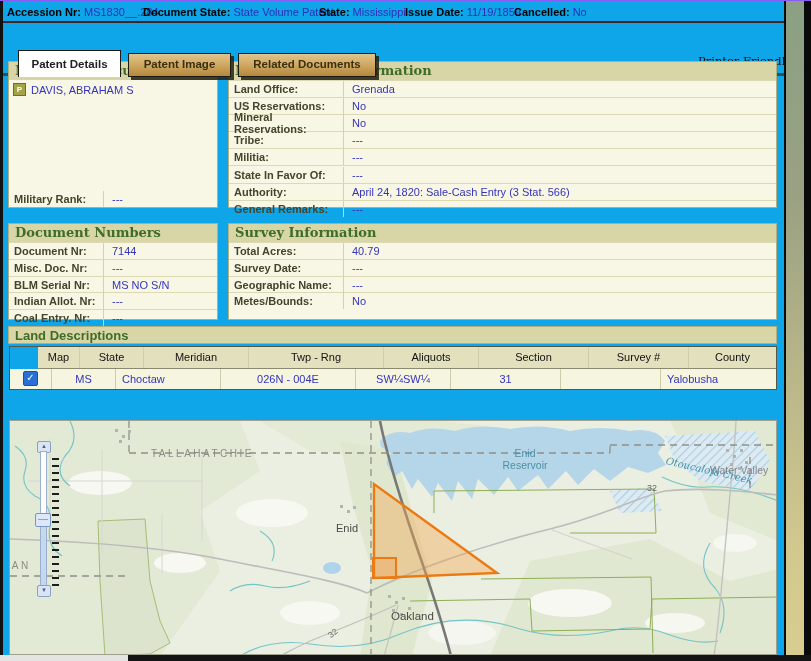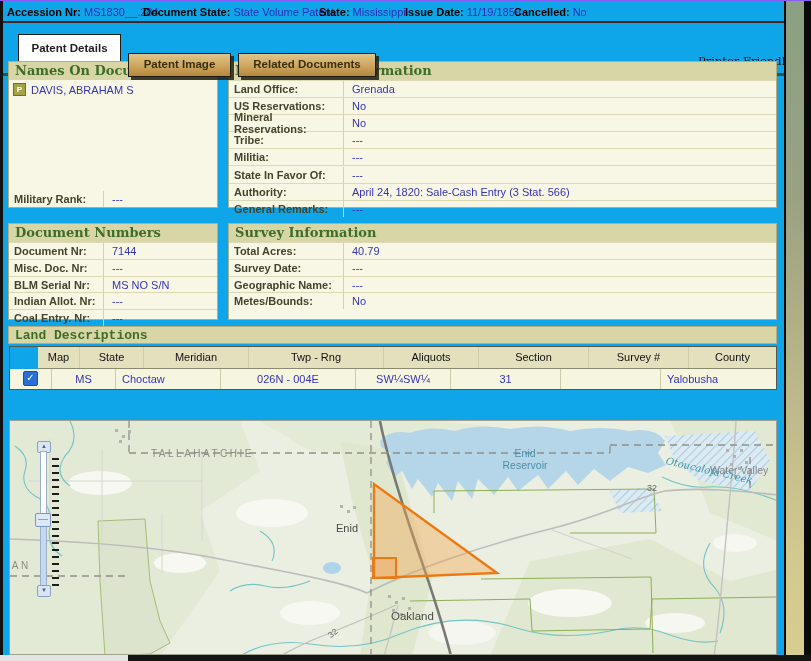--- a/index.html
+++ b/index.html
@@ -16,21 +16,21 @@
   .tophdr{position:absolute;left:3px;top:2px;width:781px;height:18px;font-size:11px;}
   .fld{position:absolute;top:3px;white-space:nowrap;}
   .fld .l{font-weight:bold;color:#000;}
   .fld .v{color:#2e2eb8;margin-left:3px;}
   .maroon{position:absolute;left:0;top:20px;width:785px;height:2px;background:#3d2326;}
   
   .tabbar{position:absolute;left:0;top:22px;width:785px;height:31px;}
   .teal-line{position:absolute;left:0;top:50px;width:785px;height:3px;background:#2c5348;}
   .tab{position:absolute;box-sizing:border-box;border:1px solid #1c1c14;text-align:center;
        font-weight:bold;font-size:11.5px;cursor:pointer;}
-  .tab.active{left:18px;top:11px;width:103px;height:27px;background:#ffffff;border-bottom:none;
+  .tab.active{left:18px;top:27px;width:103px;height:27px;background:#ffffff;border-bottom:none;
        color:#222;line-height:26px;z-index:5;}
   .tab.inactive{top:30px;height:24px;line-height:20px;color:#3a2f10;
        background:linear-gradient(to bottom,#e0c48c 0%,#cda55d 55%,#b3873e 100%);
        box-shadow:3px 3px 0 rgba(35,32,18,0.85);z-index:3;}
   .tab.t1{left:128px;width:103px;}
   .tab.t2{left:238px;width:138px;}
   .printer{position:absolute;left:698px;top:31px;font-family:"DejaVu Serif",serif;font-size:11.5px;
        color:#111;cursor:pointer;white-space:nowrap;}
   .printer svg{vertical-align:-3px;margin-left:4px;}
   
@@ -49,21 +49,21 @@
   .b-misc .lbl,.b-survey .lbl{width:115px;}
   .b-doc .lbl,.b-names .lbl{width:95px;}
   .b-misc .row{height:16.1px;}
   .b-doc .row,.b-survey .row{height:15.8px;}
   .nameline{display:flex;align-items:center;padding:3px 4px;font-size:11px;color:#3434bb;}
   .pbadge{width:11px;height:11px;background:#a3a34a;border:1px solid #6e6e2e;color:#fff;
        font-size:8px;font-weight:bold;text-align:center;line-height:11px;margin-right:5px;flex:none;}
   .names-footer{position:absolute;left:0;bottom:0;width:100%;}
   
   .ld-hd{position:absolute;left:8px;top:325px;width:769px;height:18px;background:#d8d5a6;
-       color:#3f6d28;font-family:Liberation Mono, monospace;font-weight:bold;font-size:13px;
+       color:#3f6d28;font-family:Liberation Sans, sans-serif;font-weight:bold;font-size:13px;
        line-height:18px;padding-left:6px;box-sizing:border-box;border:1px solid #b2ae7e;}
   .ld-table{position:absolute;left:9px;top:345px;width:768px;height:44px;border:1px solid #55554a;
        box-sizing:border-box;display:flex;flex-direction:column;font-size:11px;}
   .ld-tr{display:flex;flex:1;}
   .ld-tr.hrow{background:#e3e0bd;border-bottom:1px solid #8b8a70;font-weight:normal;color:#111;margin-left:28px;}
   .ld-tr.drow{background:#f6f5df;color:#3434bb;}
   .ld-td{box-sizing:border-box;border-right:1px solid #cfccaa;display:flex;align-items:center;
        justify-content:center;overflow:hidden;white-space:nowrap;}
   .ld-td:last-child{border-right:none;}
   .ld-td.la{justify-content:flex-start;padding-left:6px;}

